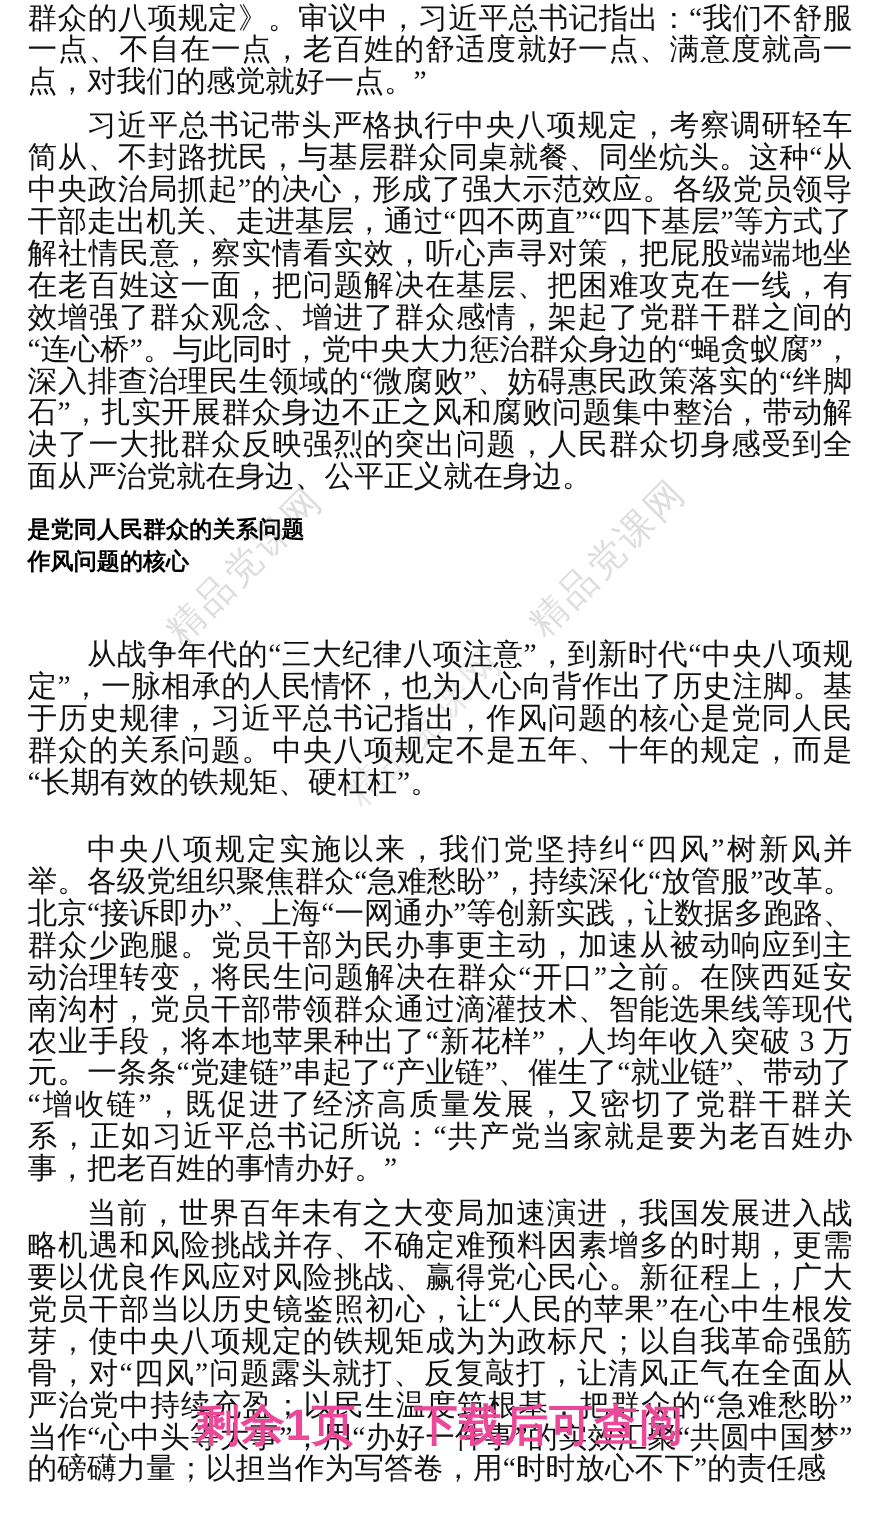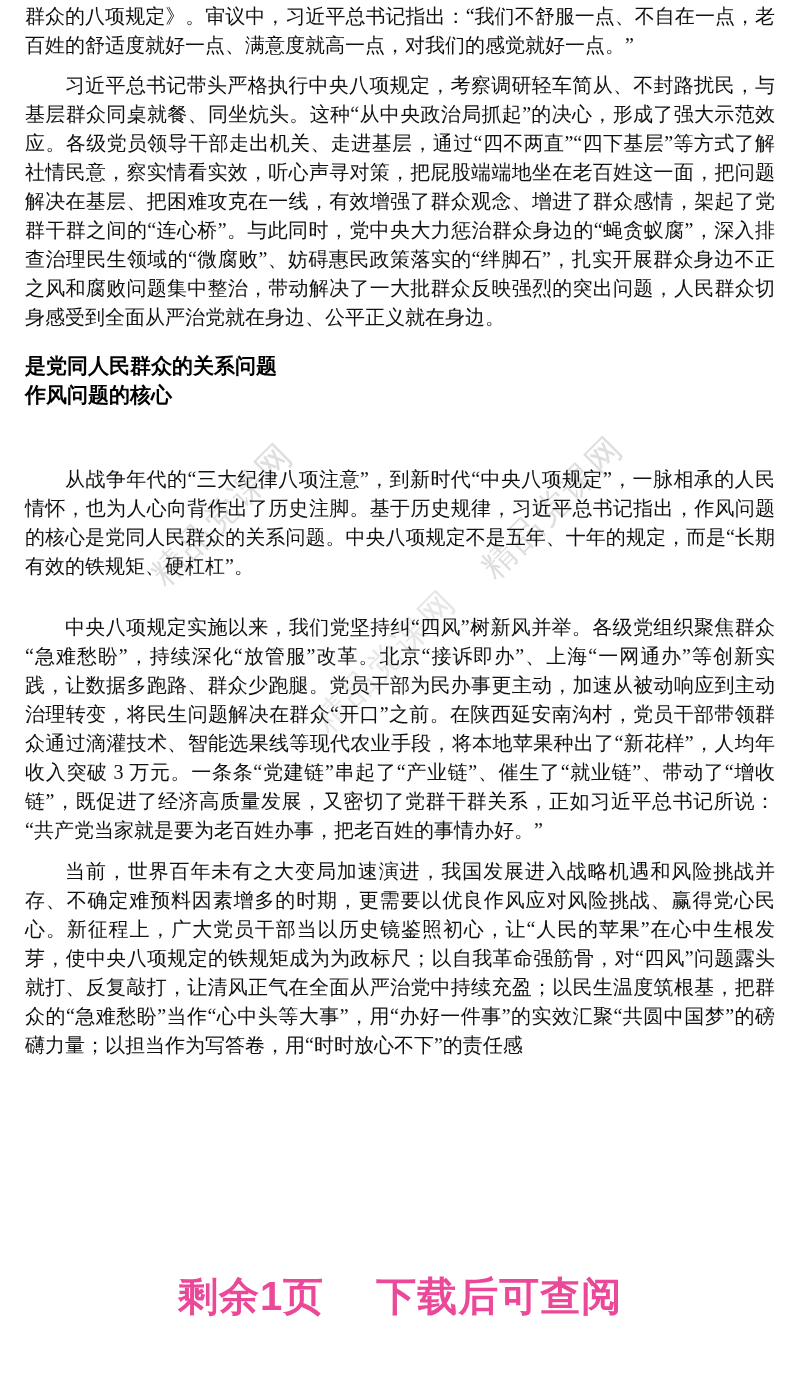--- a/index.html
+++ b/index.html
@@ -29,21 +29,21 @@
   .wm-a { left: 130px; top: 491px; }
   .wm-b { left: 460px; top: 484px; }
   .wm-c { left: 293px; top: 638px; color: #e7e7e7; }
   
   .content {
     position: relative; z-index: 1;
     padding: 0 25px;
   }
   .para {
     margin: 11px 0 0 0;
-    font-size: 20px;
+    font-size: 27px;
     line-height: 29px;
     color: #111111;
     text-align: justify;
     text-justify: inter-ideograph;
     text-indent: 2em;
     word-break: break-all;
     font-family: Liberation Serif, serif;
   }
   .para.p1 { text-indent: 0; margin-top: 0; padding-top: 2px; }
   .para.p4 { margin-top: 56px; }

